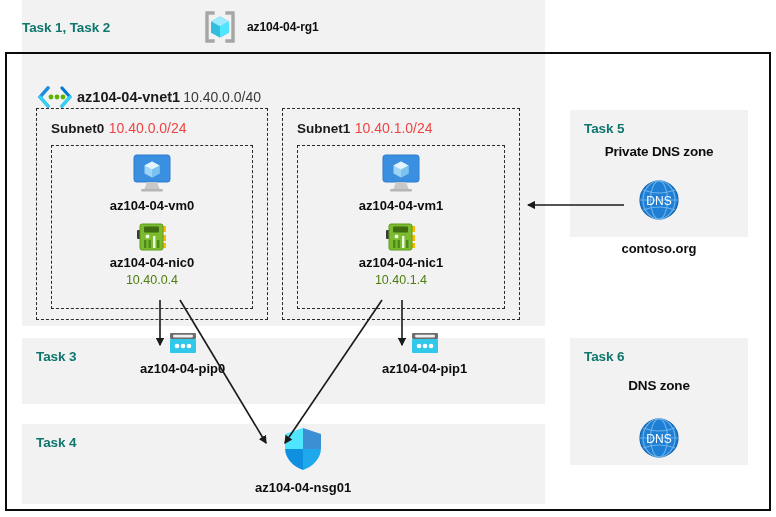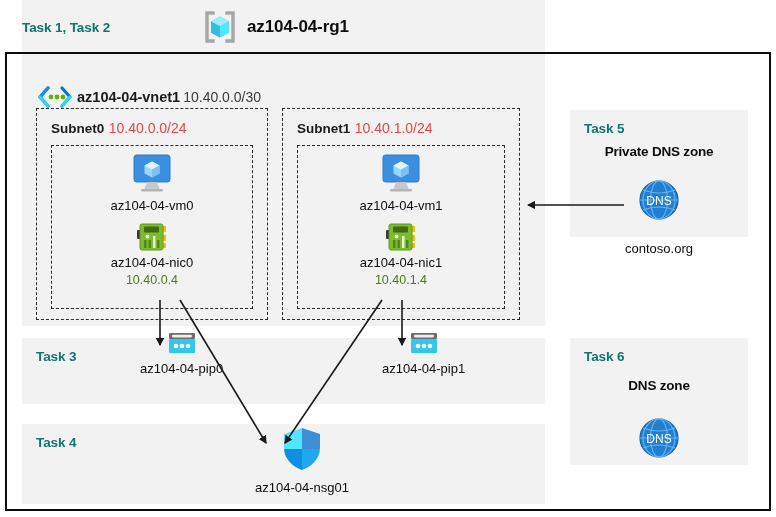--- a/index.html
+++ b/index.html
@@ -111,21 +111,21 @@
     left: 14px; top: 36px;
     right: 14px; bottom: 10px;
     display: flex;
     flex-direction: column;
     align-items: center;
     padding-top: 7px;
   }
 
   .node-label {
     font-size: 13px;
-    font-weight: normal;
+    font-weight: bold;
     color: #0d0d0d;
     white-space: nowrap;
     line-height: 1.25;
   }
   .node-sub {
     font-size: 12.5px;
     font-weight: normal;
     color: #4d7c0f;
     text-align: center;
     white-space: nowrap;
@@ -199,21 +199,21 @@
         </g>
         <g>
           <polygon points="18,6.5 27,11.4 27,22.6 18,27.5 9,22.6 9,11.4" fill="#32bedd"></polygon>
           <polygon points="18,6.5 27,11.4 18,16.6 9,11.4" fill="#9cebff"></polygon>
           <polygon points="18,16.6 27,11.4 27,22.6 18,27.5" fill="#50e6ff"></polygon>
           <polygon points="18,16.6 18,27.5 9,22.6 9,11.4" fill="#32bedd"></polygon>
         </g>
       </svg>
     </span>
 
-    <div class="task-label" style="color:#0d0d0d;font-size:17px;margin-left:9px">az104-04-rg1</div>
+    <div class="task-label" style="color:#0d0d0d;font-size:12px;margin-left:9px">az104-04-rg1</div>
   </div>
 
   <div class="abs outer-box"></div>
 
   <div class="abs vnet-panel"></div>
 
   <div class="abs vnet-header">
     <span class="icon-wrap">
       <svg width="38" height="24" viewBox="0 0 38 24">
         <g fill="none" stroke-width="3.2" stroke-linecap="round" stroke-linejoin="round">
@@ -222,21 +222,21 @@
           <path d="M4 12 L12 21" stroke="#32d4f5"></path>
           <path d="M26 3 L34 12 L26 21" stroke="#0078d4"></path>
           <path d="M34 12 L26 21" stroke="#32d4f5"></path>
         </g>
         <circle cx="15" cy="12" r="2.4" fill="#5db300"></circle>
         <circle cx="21" cy="12" r="2.4" fill="#5db300"></circle>
         <circle cx="27" cy="12" r="2.4" fill="#5db300"></circle>
       </svg>
     </span>
     <span class="vnet-name">az104-04-vnet1</span>
-    <span class="vnet-cidr">10.40.0.0/30</span>
+    <span class="vnet-cidr">10.40.0.0/40</span>
   </div>
 
   <div class="abs subnet-box subnet0">
     <div class="subnet-title">
       <b>Subnet0</b>
       <span>10.40.0.0/24</span>
     </div>
     <div class="vm-box">
       <span class="icon-wrap">
         <svg width="46" height="42" viewBox="0 0 46 42">

